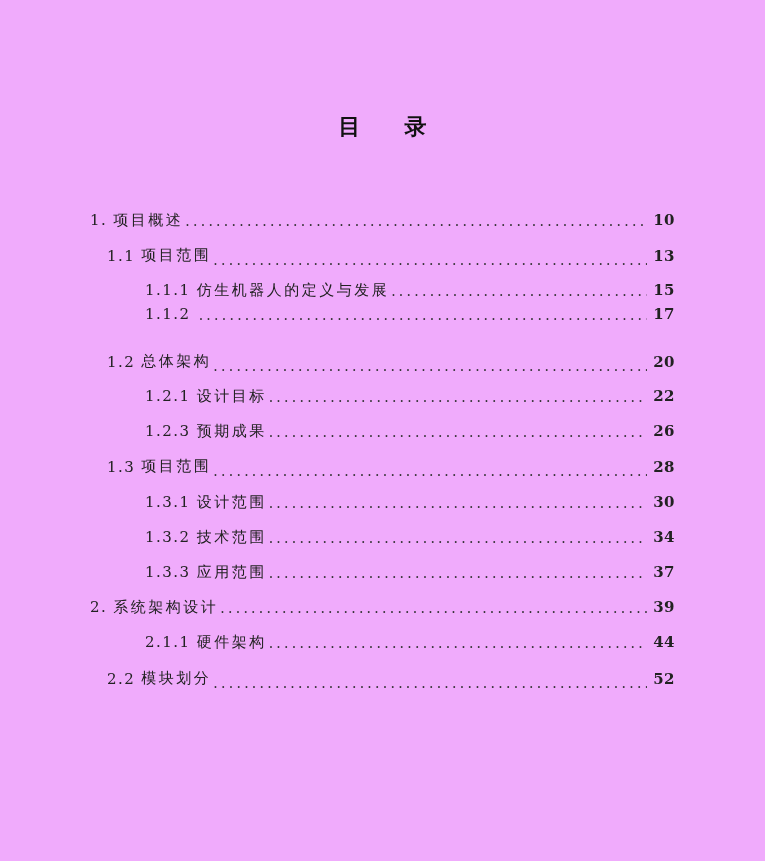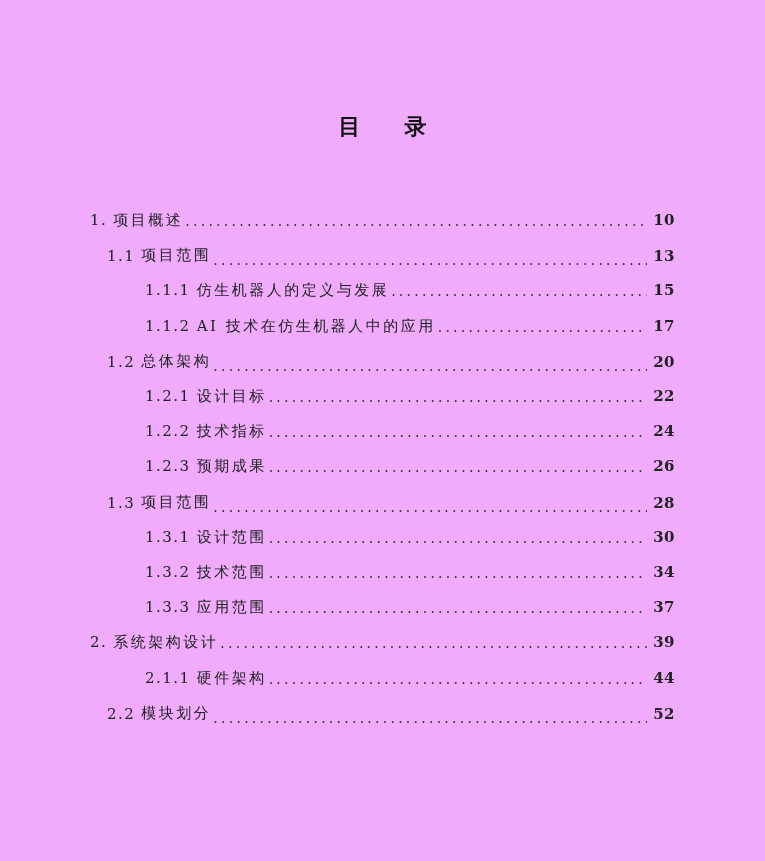--- a/index.html
+++ b/index.html
@@ -139,21 +139,20 @@
         <div class="entry-inner">
           <span class="entry-num">1.1.1</span>
           <span class="entry-text">仿生机器人的定义与发展</span>
           <span class="entry-leader"></span>
           <span class="entry-page">15</span>
         </div>
       </li>
       <li class="toc-entry level-3">
         <div class="entry-inner">
           <span class="entry-num">1.1.2</span>
-          <span class="entry-text">AI 技术在仿生机器人中的应用</span>
           <span class="entry-leader"></span>
           <span class="entry-page">17</span>
         </div>
       </li>
       <li class="toc-entry level-2">
         <div class="entry-inner">
           <span class="entry-num">1.2</span>
           <span class="entry-text">总体架构</span>
           <span class="entry-leader"></span>
           <span class="entry-page">20</span>
@@ -162,28 +161,20 @@
       <li class="toc-entry level-3">
         <div class="entry-inner">
           <span class="entry-num">1.2.1</span>
           <span class="entry-text">设计目标</span>
           <span class="entry-leader"></span>
           <span class="entry-page">22</span>
         </div>
       </li>
       <li class="toc-entry level-3">
         <div class="entry-inner">
-          <span class="entry-num">1.2.2</span>
-          <span class="entry-text">技术指标</span>
-          <span class="entry-leader"></span>
-          <span class="entry-page">24</span>
-        </div>
-      </li>
-      <li class="toc-entry level-3">
-        <div class="entry-inner">
           <span class="entry-num">1.2.3</span>
           <span class="entry-text">预期成果</span>
           <span class="entry-leader"></span>
           <span class="entry-page">26</span>
         </div>
       </li>
       <li class="toc-entry level-2">
         <div class="entry-inner">
           <span class="entry-num">1.3</span>
           <span class="entry-text">项目范围</span>

